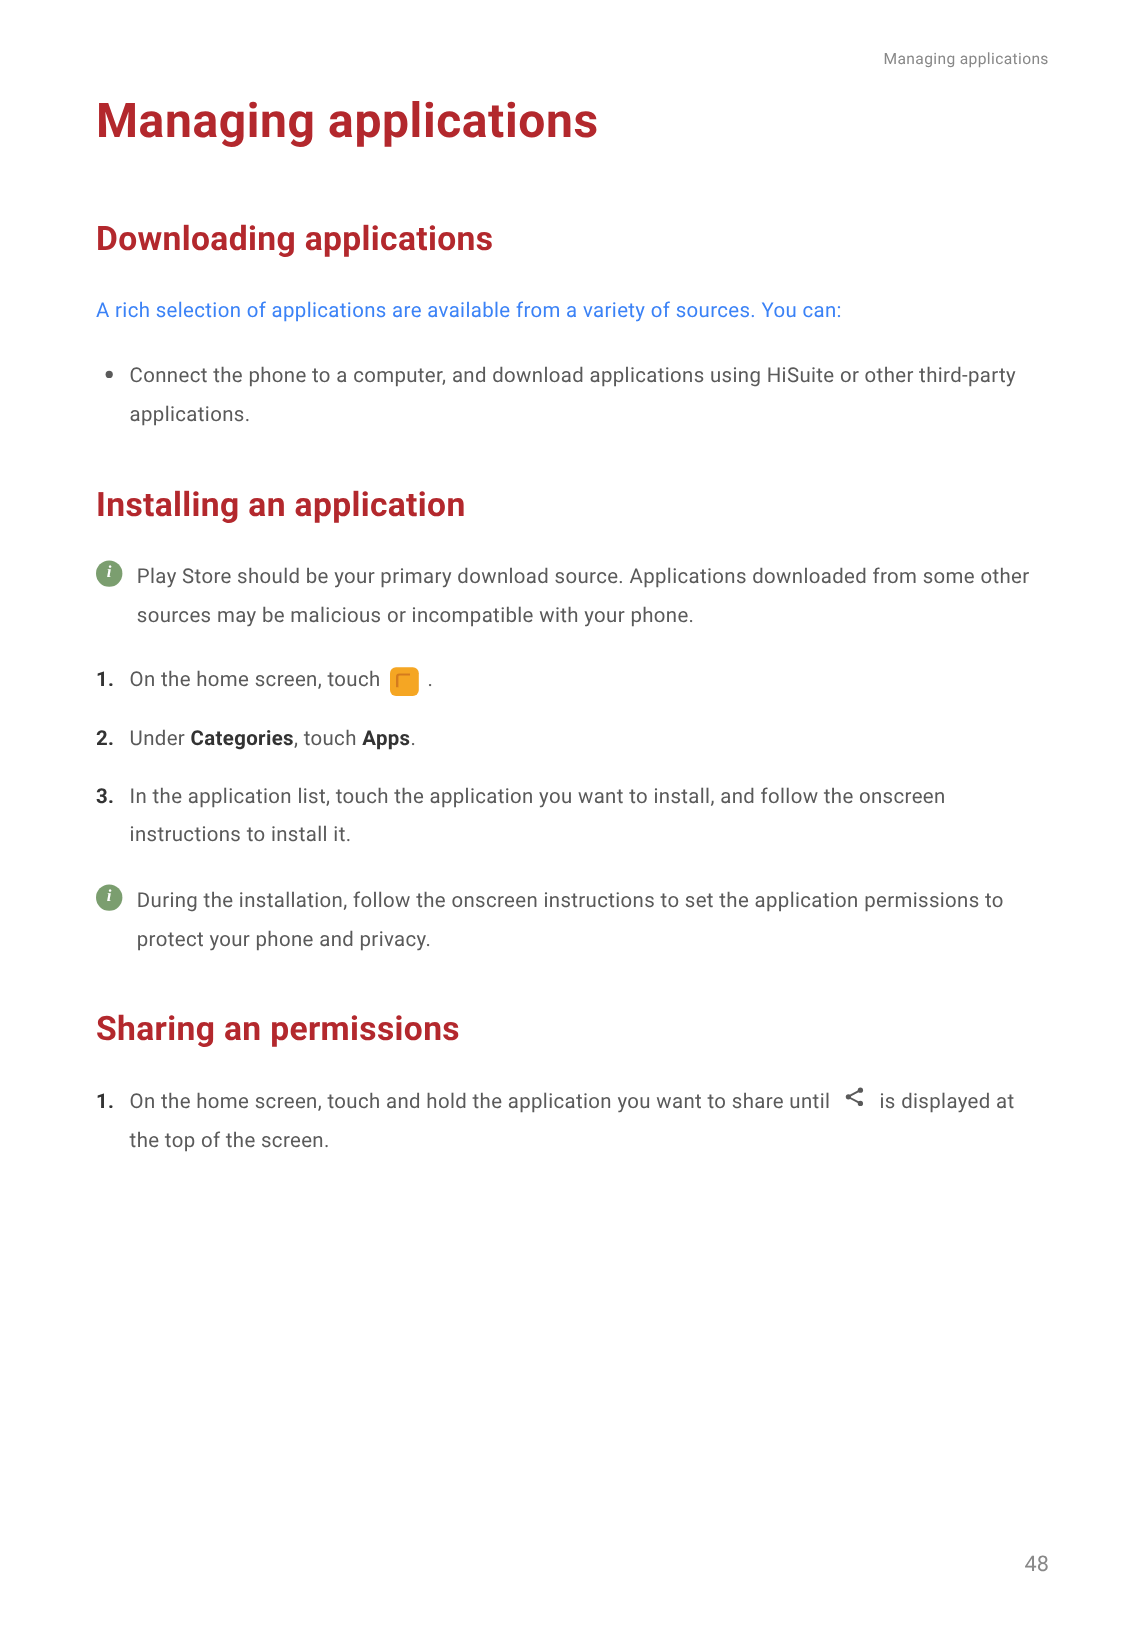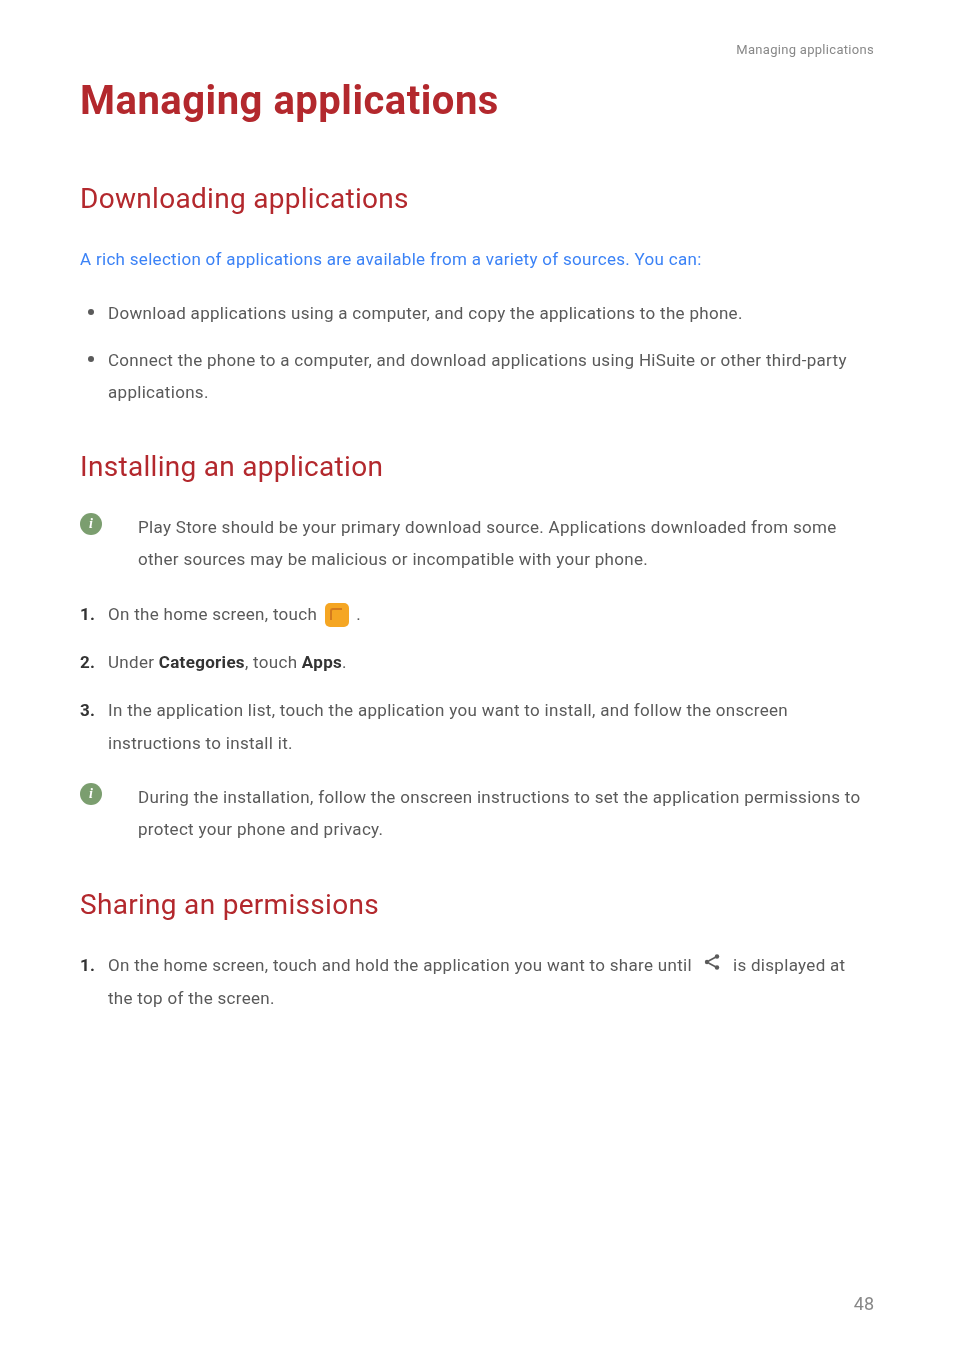--- a/index.html
+++ b/index.html
@@ -26,21 +26,21 @@
     h1 {
       color: #b3282d;
       font-size: 40px;
       font-weight: 700;
       margin-bottom: 58px;
       letter-spacing: 0.5px;
     }
     h2 {
       color: #b3282d;
       font-size: 28px;
-      font-weight: 400;
+      font-weight: 700;
       margin-bottom: 28px;
       letter-spacing: 0.3px;
     }
     .intro-text {
       font-size: 17px;
       line-height: 1.9;
       color: #3b82f6;
       margin-bottom: 22px;
       letter-spacing: 0.3px;
     }
@@ -64,21 +64,20 @@
       top: 12px;
       width: 6px;
       height: 6px;
       background: #5a5a5a;
       border-radius: 50%;
     }
     .info-block {
       display: flex;
       align-items: flex-start;
       margin-bottom: 22px;
-      gap: 24px;
     }
     .info-icon {
       flex-shrink: 0;
       width: 22px;
       height: 22px;
       background: #7b9e6f;
       border-radius: 50%;
       margin-right: 12px;
       margin-top: 2px;
       position: relative;
@@ -168,21 +167,20 @@
 
 <div class="header-label">Managing applications</div>
 
 <h1>Managing applications</h1>
 
 <h2>Downloading applications</h2>
 
 <p class="intro-text">A rich selection of applications are available from a variety of sources. You can:</p>
 
 <ul class="bullet-list">
-  <li>Download applications using a computer, and copy the applications to the phone.</li>
   <li>Connect the phone to a computer, and download applications using HiSuite or other third-party applications.</li>
 </ul>
 
 <h2 class="section-gap">Installing an application</h2>
 
 <div class="info-block">
   <span class="info-icon"></span>
   <span class="info-text">Play Store should be your primary download source. Applications downloaded from some other sources may be malicious or incompatible with your phone.</span>
 </div>
 

